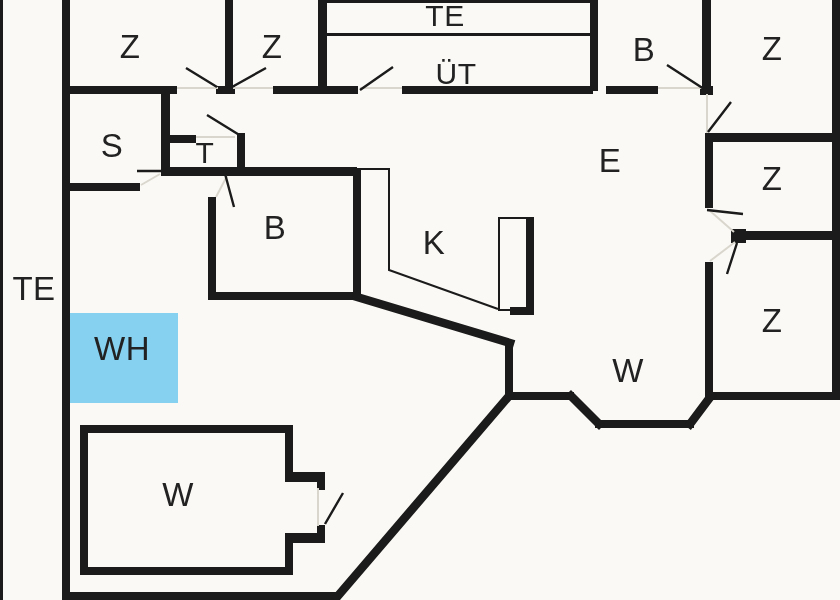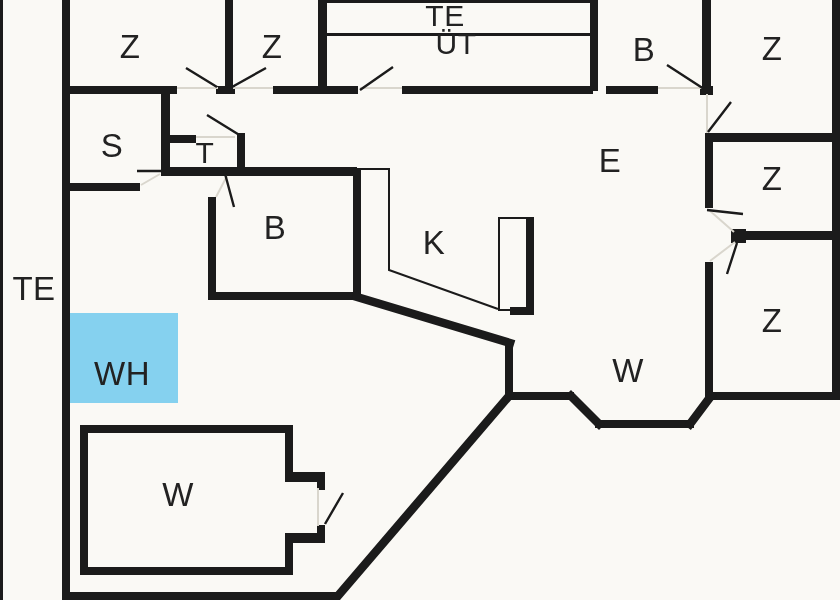--- a/index.html
+++ b/index.html
@@ -118,28 +118,28 @@
       M207 115 L241 136
       M137 171 H161
       M224 170 L234 207
       M343 493 L325 524"></path>
   </svg>
 
   <div class="labels" style="color: rgb(34, 34, 34);">
     <span class="lbl" style="left:130px;top:46px">Z</span>
     <span class="lbl" style="left:272px;top:46px">Z</span>
     <span class="lbl lbl-sm" style="left:445px;top:16px">TE</span>
-    <span class="lbl lbl-sm" style="left:456px;top:44px">ÜT</span>
+    <span class="lbl lbl-sm" style="left:456px;top:74px">ÜT</span>
     <span class="lbl" style="left:644px;top:49px">B</span>
     <span class="lbl" style="left:772px;top:48px">Z</span>
     <span class="lbl" style="left:112px;top:145px">S</span>
     <span class="lbl lbl-sm" style="left:205px;top:153px">T</span>
     <span class="lbl" style="left:610px;top:160px">E</span>
     <span class="lbl" style="left:772px;top:178px">Z</span>
     <span class="lbl" style="left:275px;top:227px">B</span>
     <span class="lbl" style="left:434px;top:242px">K</span>
     <span class="lbl" style="left:34px;top:288px">TE</span>
     <span class="lbl" style="left:772px;top:320px">Z</span>
-    <span class="lbl" style="left:122px;top:373px">WH</span>
+    <span class="lbl" style="left:122px;top:348px">WH</span>
     <span class="lbl" style="left:628px;top:370px">W</span>
     <span class="lbl" style="left:178px;top:494px">W</span>
   </div>
 </div>
 
 </body></html>

